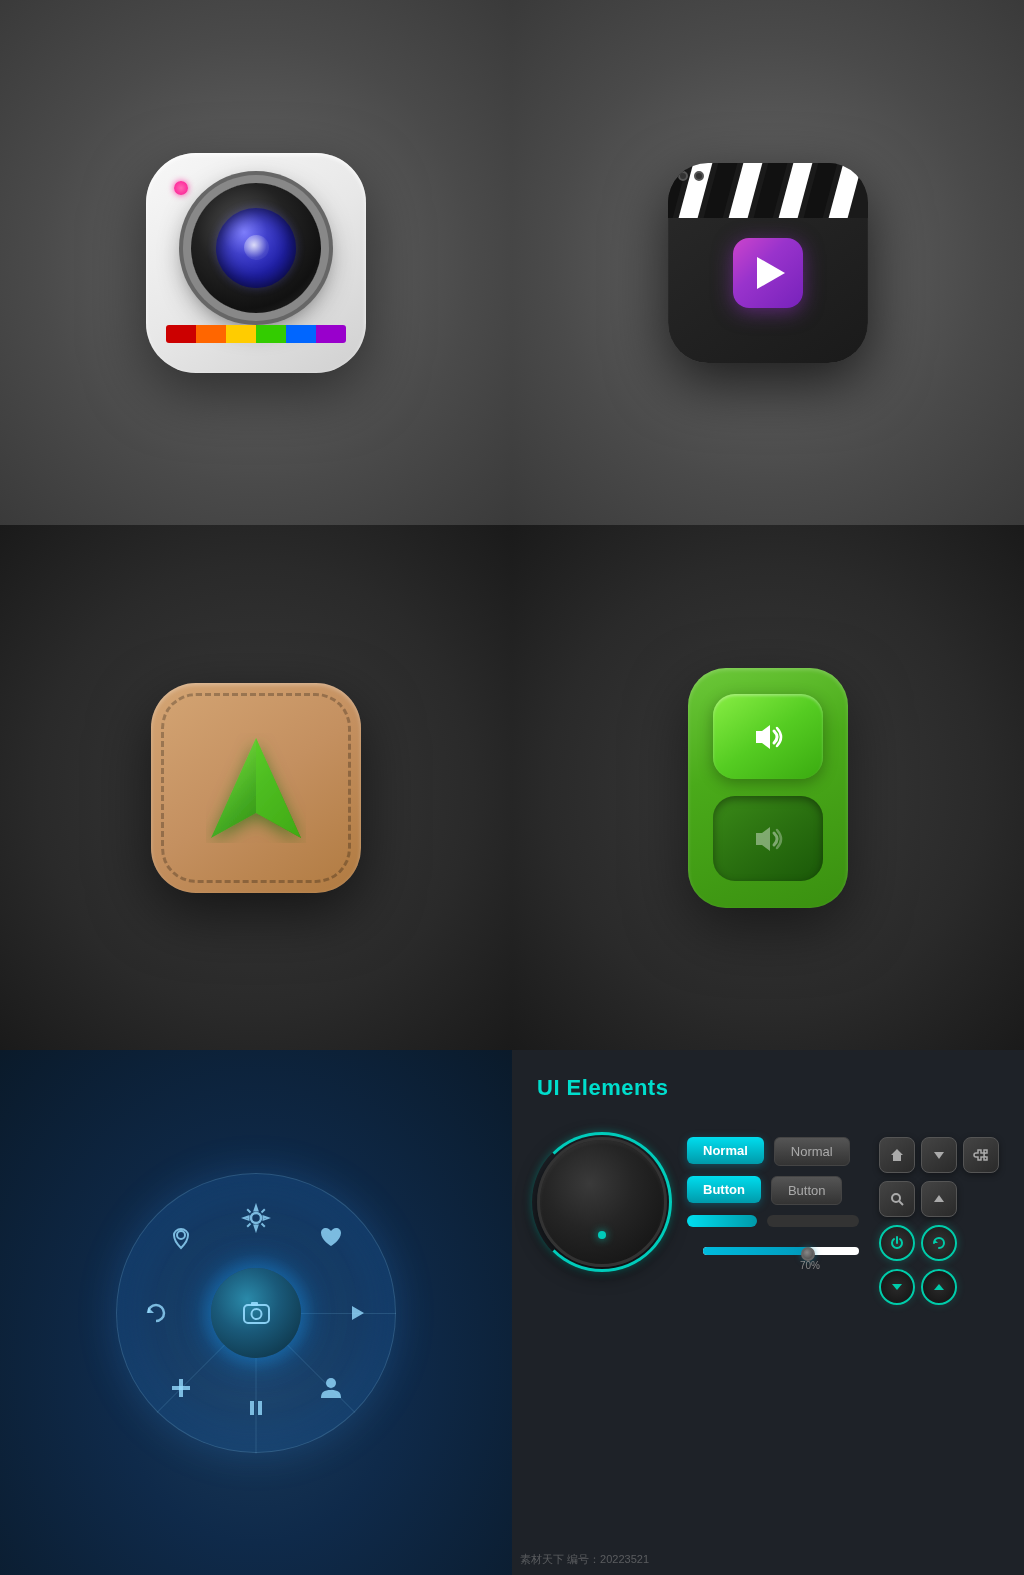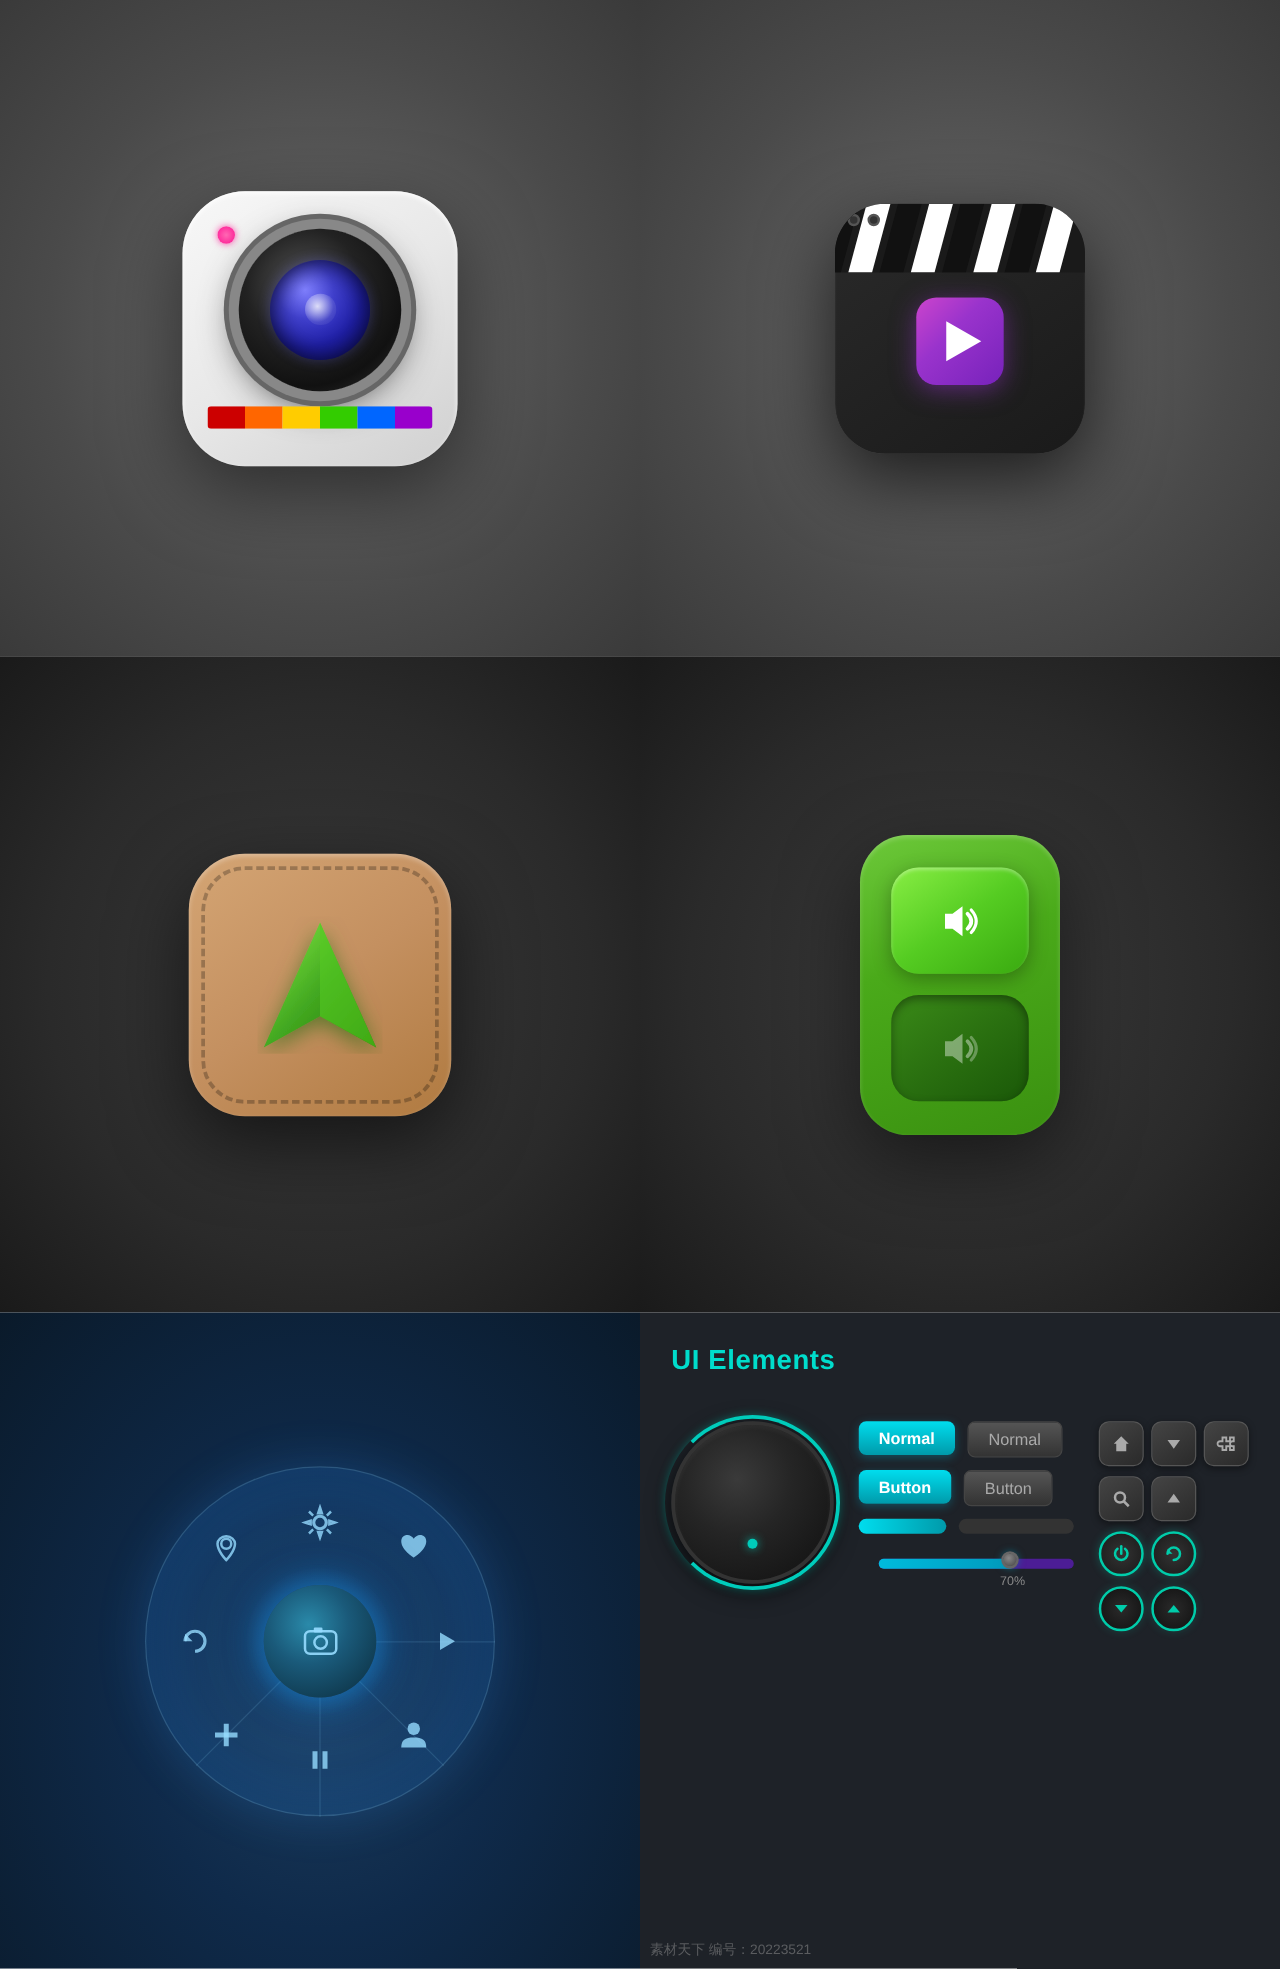--- a/index.html
+++ b/index.html
@@ -413,25 +413,25 @@
       color: #aaa;
       font-size: 13px;
       min-width: 70px;
       text-align: center;
       border: 1px solid #444;
     }
 
     .ui-slider-track {
       height: 8px;
       border-radius: 4px;
-      background: #4c1d95;
+      background: #ffffff;
       flex: 1;
       position: relative;
       display: flex;
-      align-items: flex-end;
+      align-items: flex-start;
       margin-left: 16px;
     }
 
     .ui-slider-fill {
       height: 100%;
       background: linear-gradient(90deg, #00bbdd 0%, #0099bb 100%);
       border-radius: 4px;
       width: 70%;
     }
 

